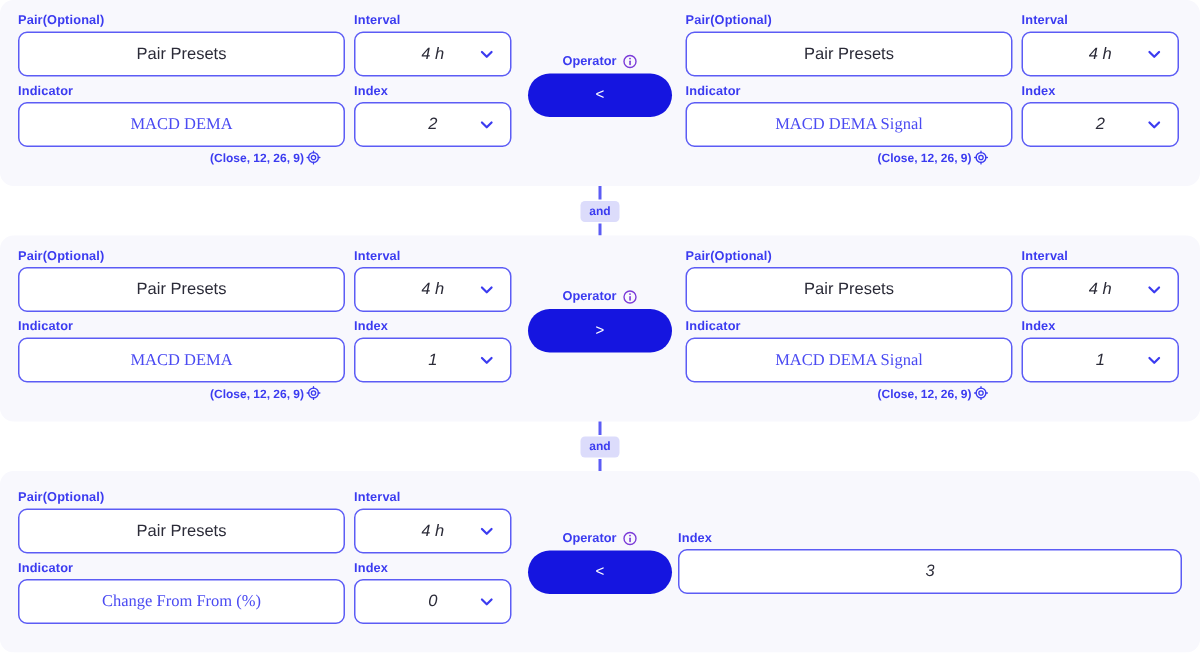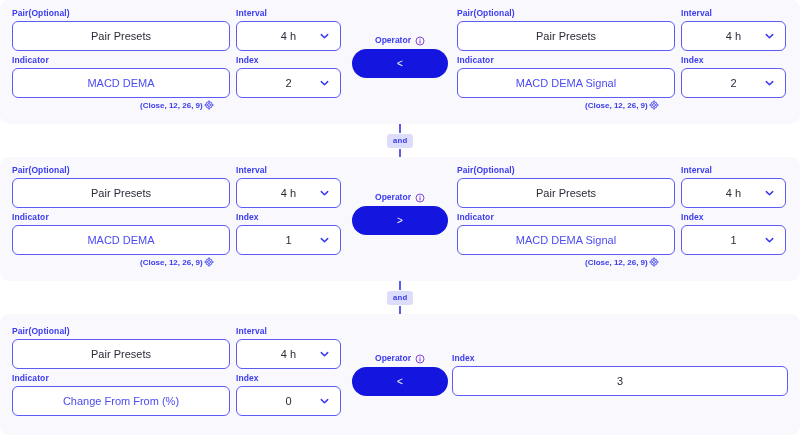--- a/index.html
+++ b/index.html
@@ -58,22 +58,22 @@
     position: relative;
     justify-content: center;
   }
   .control .txt {
     line-height: 1;
     white-space: nowrap;
     overflow: hidden;
     text-overflow: ellipsis;
   }
   .control.placeholder .txt { color: #2b2b38; }
-  .control.selected .txt    { color: #4b4bf2; }
-  .control.value .txt       { color: #2b2b38; }
+  .control.selected .txt    { color: #4b4bf2; font-family: Liberation Serif, serif; }
+  .control.value .txt       { color: #2b2b38; font-style: italic; }
 
   .chev {
     position: absolute;
     right: 10px;
     top: 50%;
     transform: translateY(-50%);
     width: 11px;
     height: 11px;
     display: block;
   }
@@ -141,21 +141,20 @@
   }
   .and-badge {
     background: #dcdcfb;
     color: #3b3bf0;
     font-size: 8px;
     font-weight: bold;
     border-radius: 3px;
     padding: 2px 6px;
     line-height: 10px;
     margin: 1px 0;
-    font-family: Liberation Mono, monospace;
   }
 </style>
 </head>
 <body>
 
 <div id="app">
 
   <div class="cond-panel row1">
 
     <div class="field" style="left:12px; top:8px; width:218px;">

